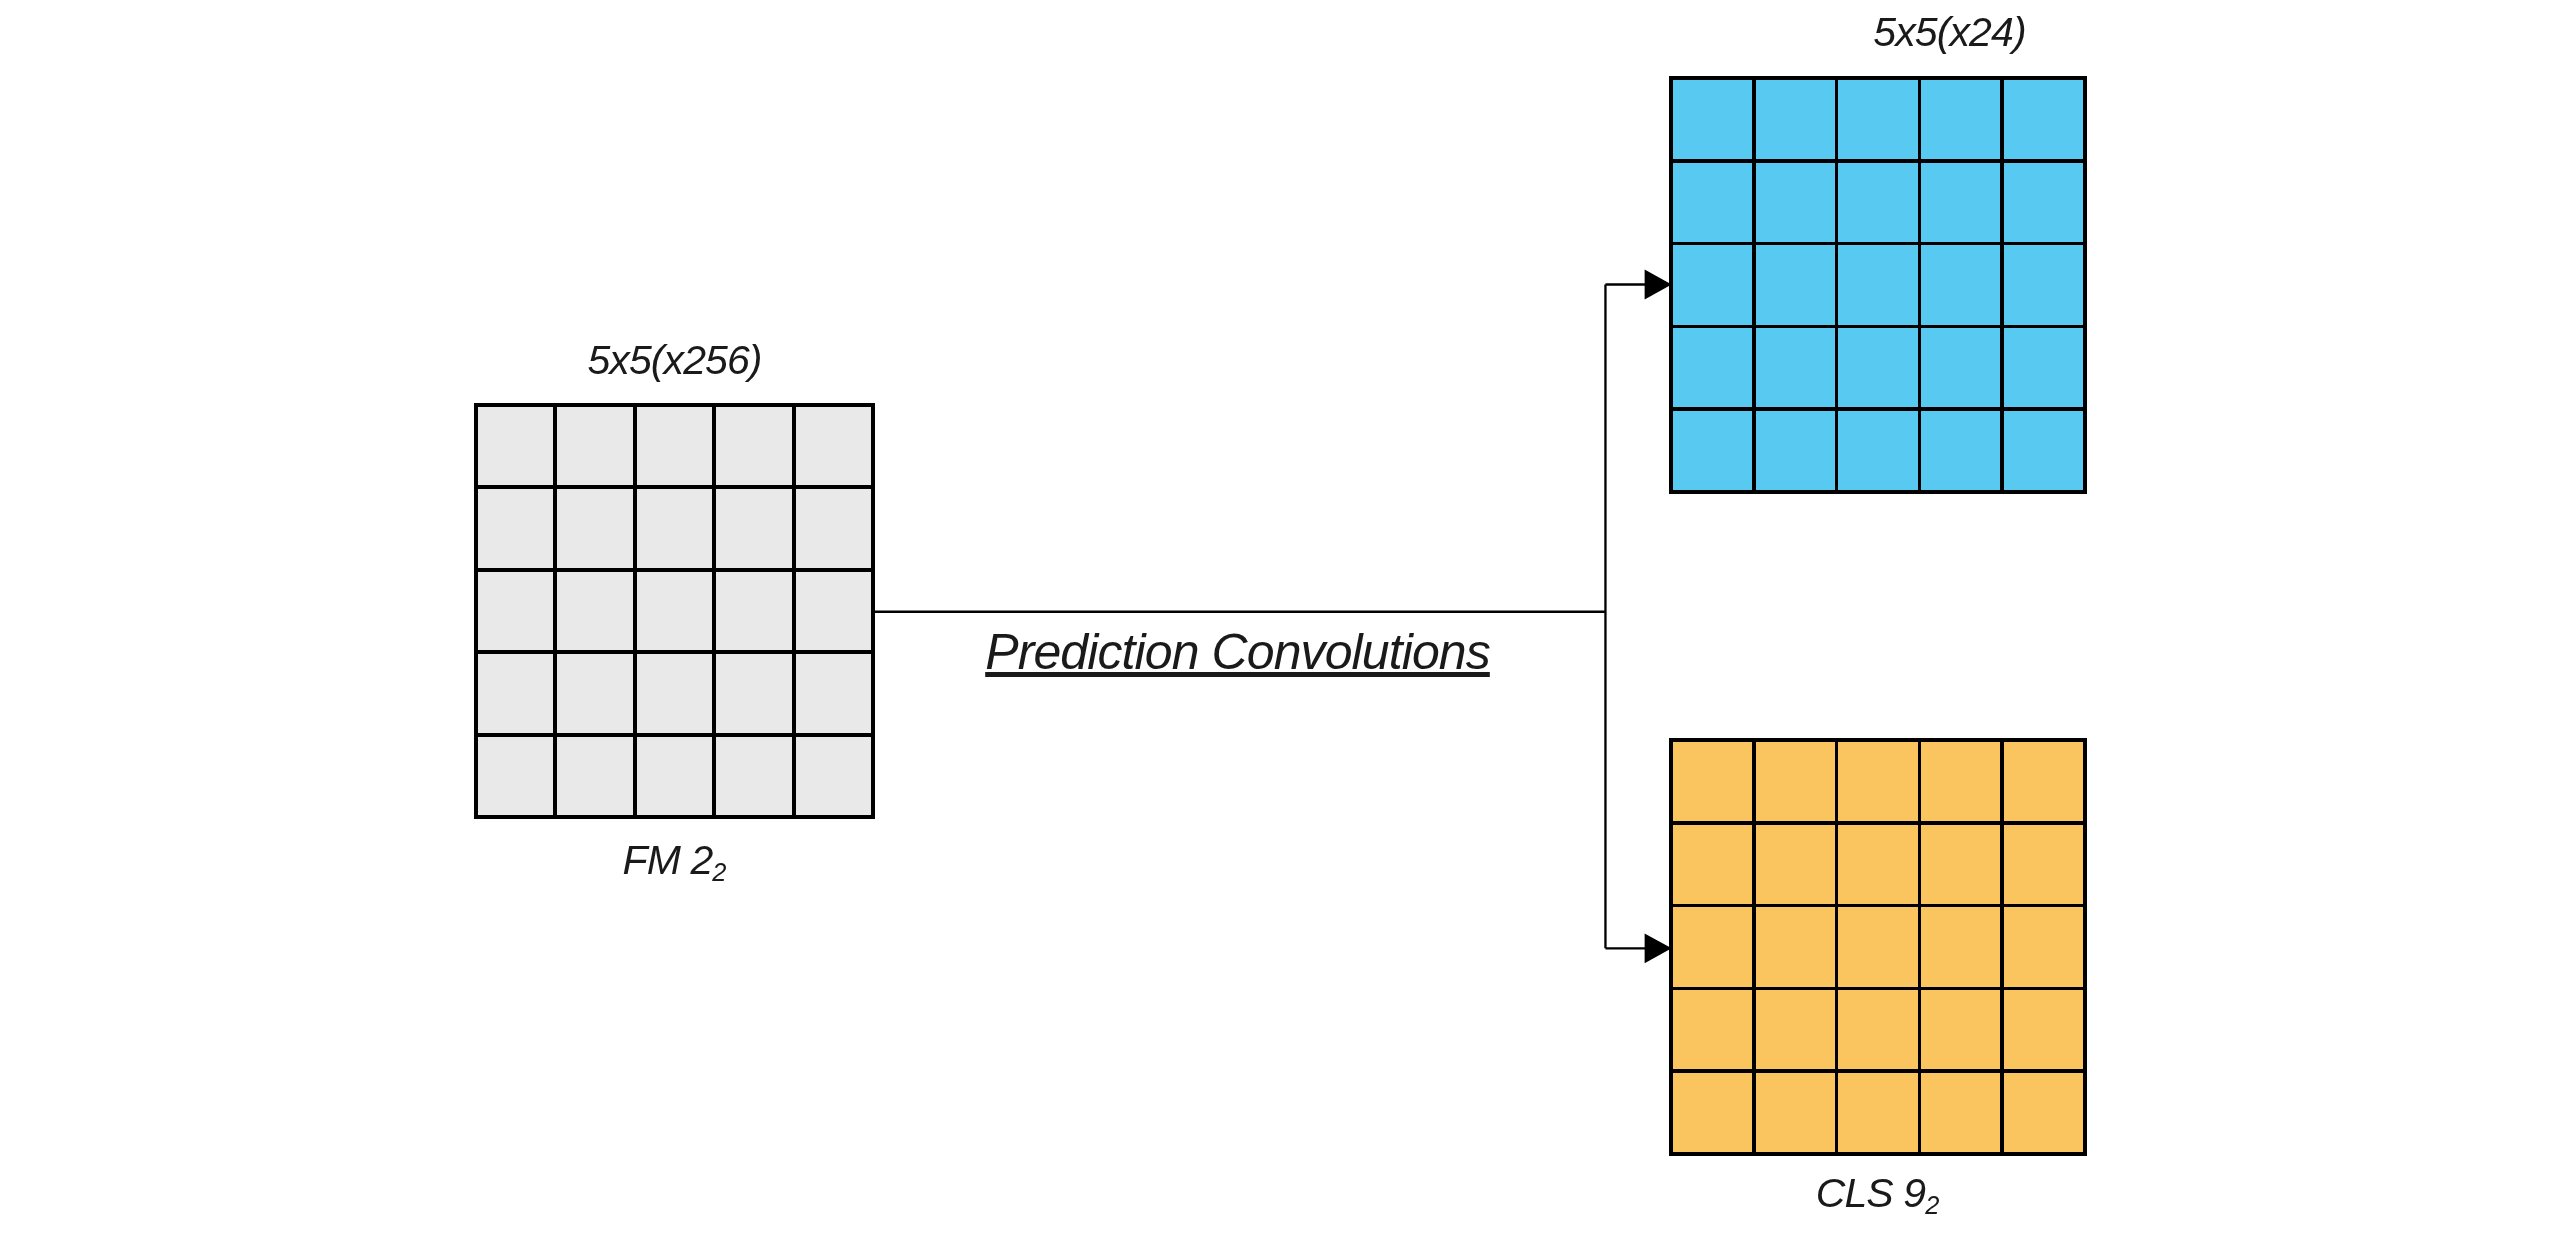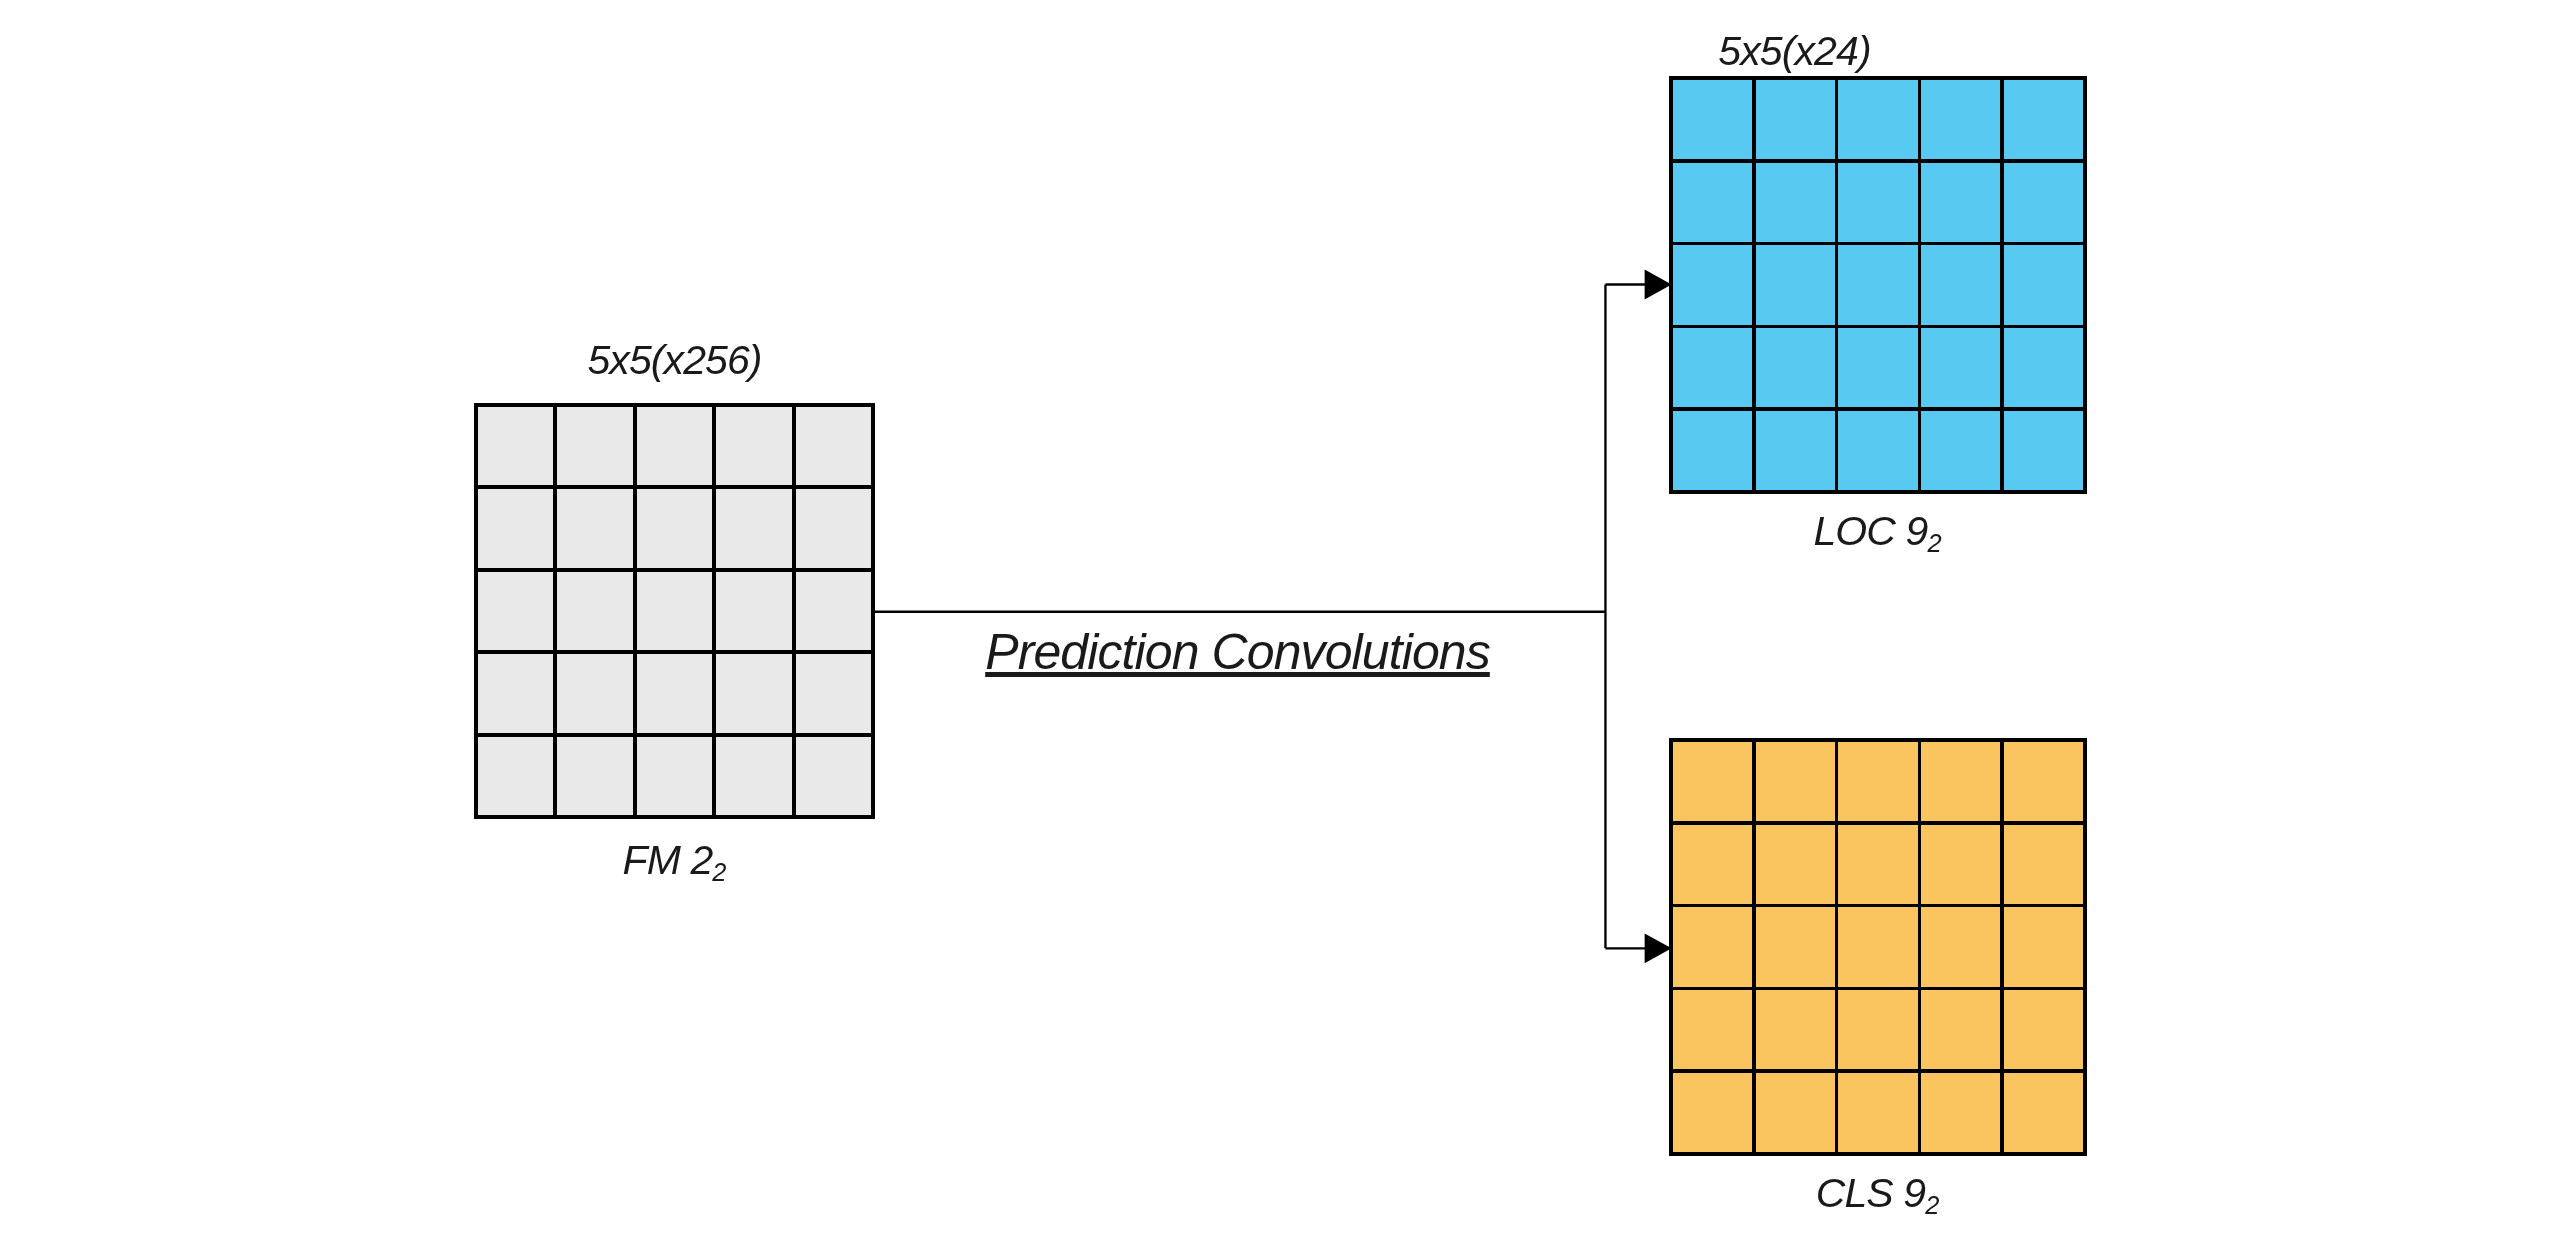--- a/index.html
+++ b/index.html
@@ -50,21 +50,21 @@
     color: #1a1a1a;
     letter-spacing: -0.9px;
     white-space: nowrap;
   }
   .size-label, .name-label {
     font-size: 41px;
     line-height: 48px;
   }
   #fm-top     { left: 348px;  top: 336px;  width: 653px; }
   #fm-bottom  { left: 348px;  top: 836px;  width: 653px; }
-  #loc-top    { left: 1468px; top: 7.5px;    width: 653px; margin-top: 19px; }
+  #loc-top    { left: 1623px; top: 7.5px;    width: 653px; }
   #loc-bottom { left: 1551px; top: 507px;  width: 653px; }
   #cls-top    { left: 1551px; top: 668px;  width: 653px; }
   #cls-bottom { left: 1551px; top: 1169px; width: 653px; }
 
   #prediction-label {
     left: 869px;
     top: 623px;
     width: 737px;
     font-size: 50px;
     line-height: 58px;
@@ -149,21 +149,20 @@
       <div class="cell"></div>
       <div class="cell"></div>
       <div class="cell"></div>
       <div class="cell"></div>
       <div class="cell"></div>
       <div class="cell"></div>
       <div class="cell"></div>
       <div class="cell"></div>
       <div class="cell"></div>
     </div>
-  <div class="label name-label" id="loc-bottom"><span>LOC 9</span><span class="sub">2</span></div>
 
   <div class="grid" id="cls-grid" style="--cell-fill: #fac45f; grid-template-columns: repeat(5, 1fr); grid-template-rows: repeat(5, 1fr);">
       <div class="cell"></div>
       <div class="cell"></div>
       <div class="cell"></div>
       <div class="cell"></div>
       <div class="cell"></div>
       <div class="cell"></div>
       <div class="cell"></div>
       <div class="cell"></div>

